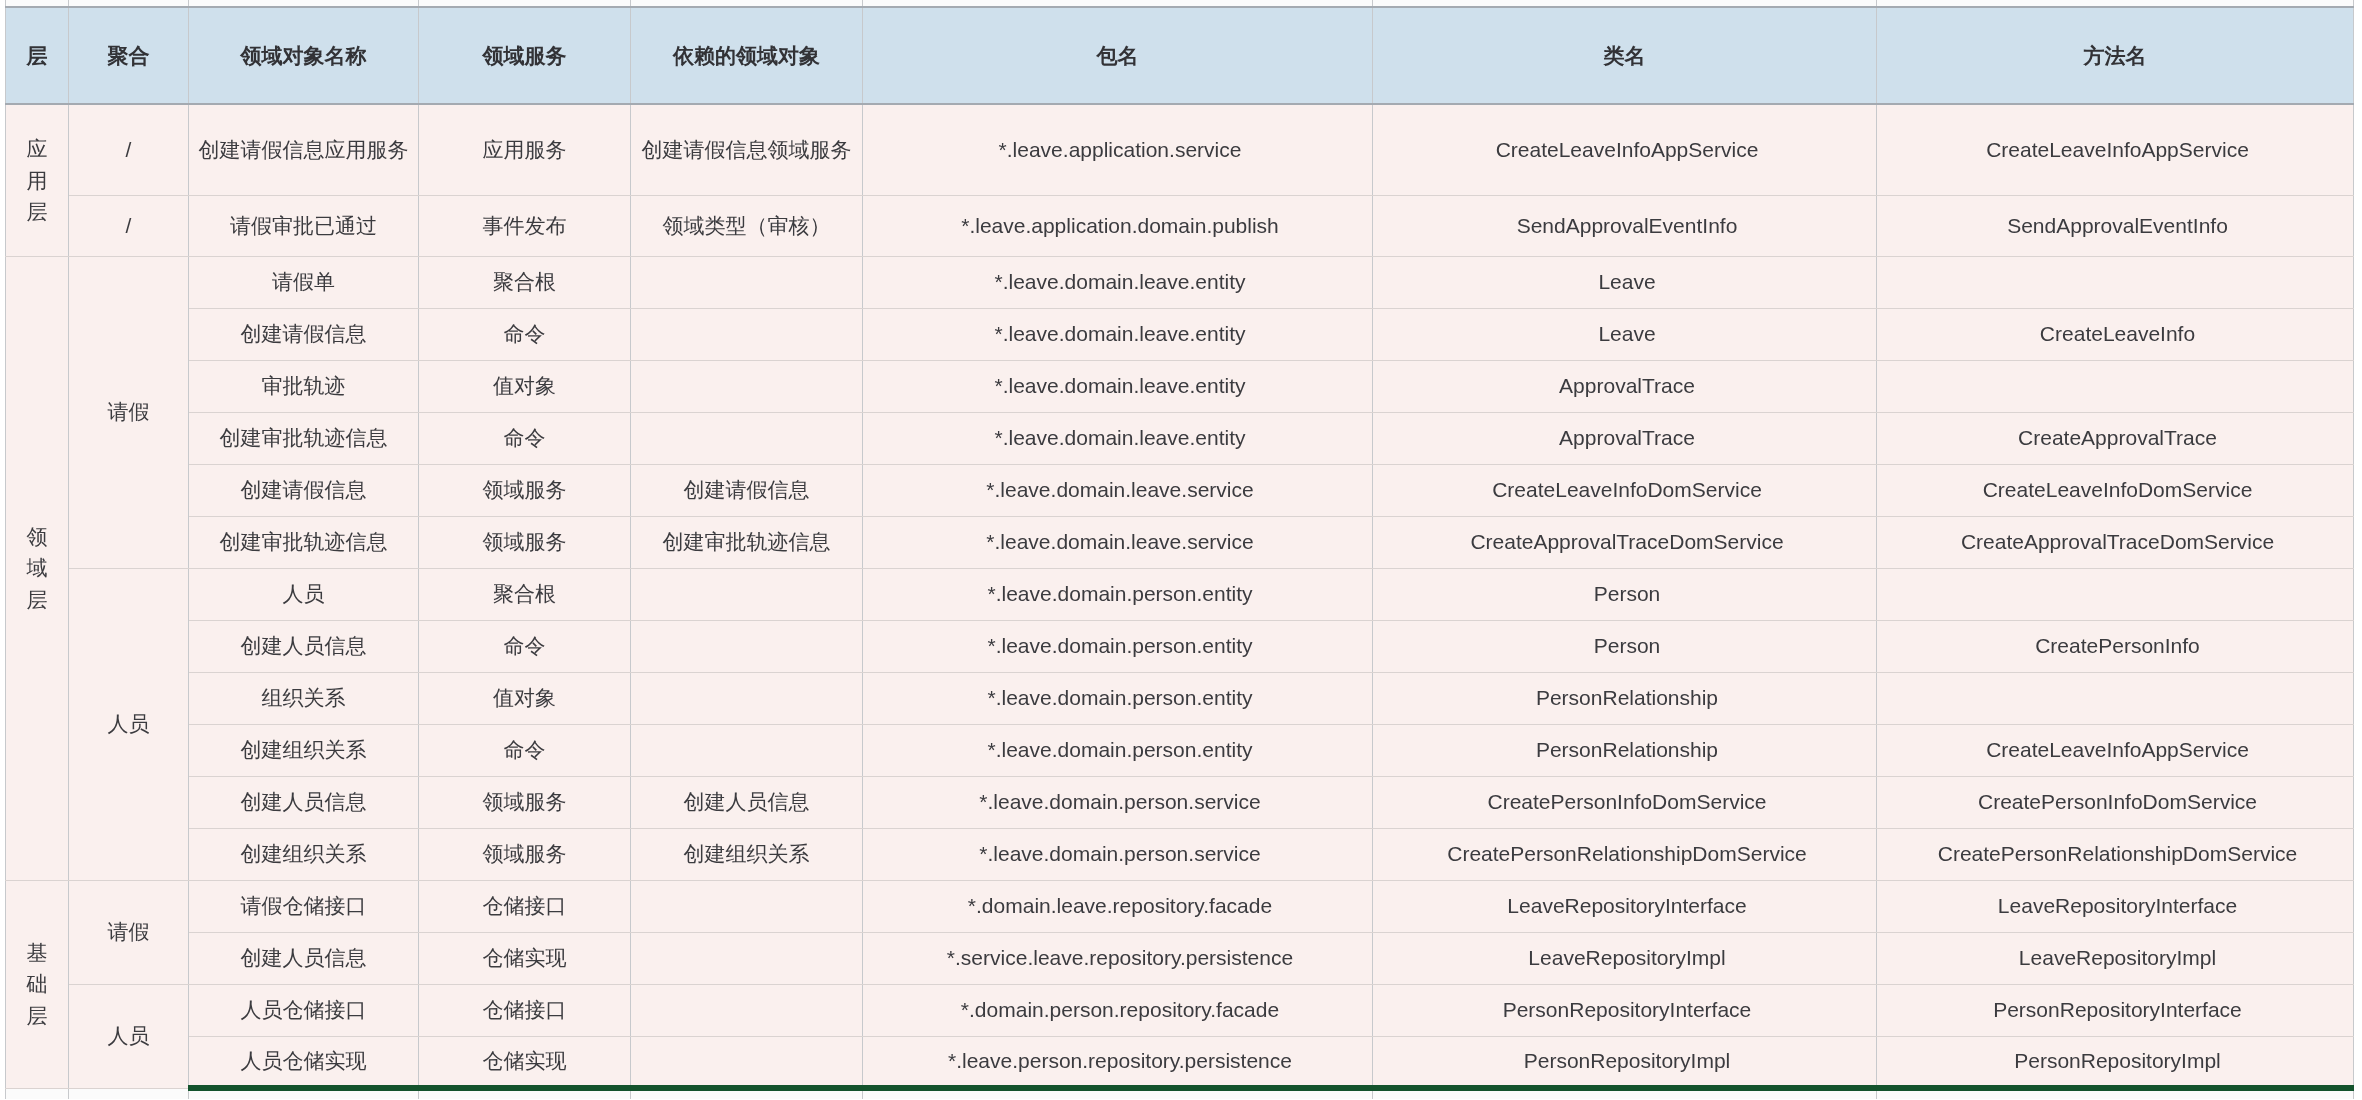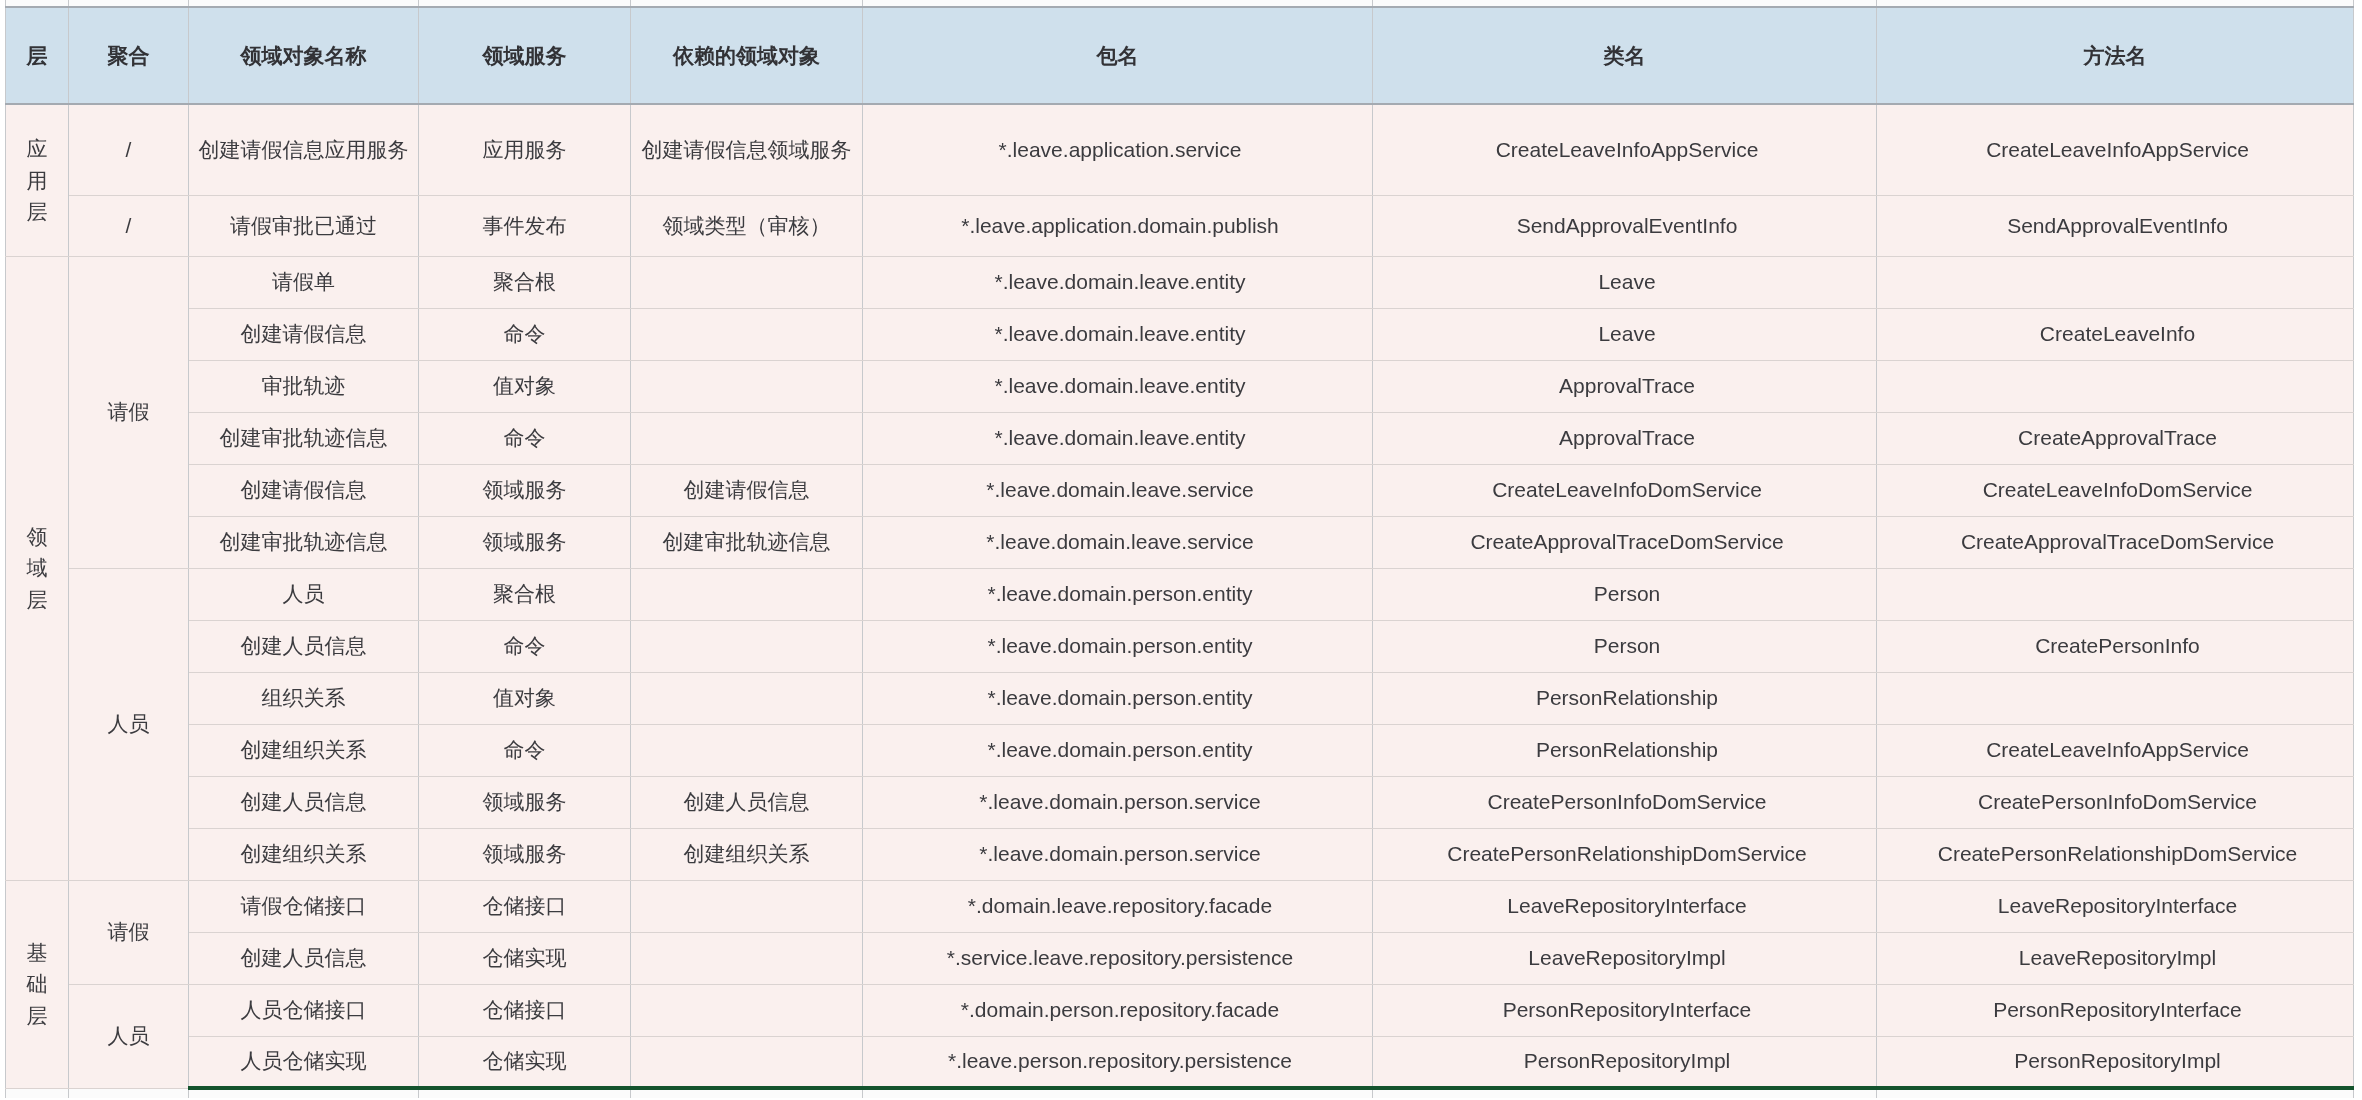--- a/index.html
+++ b/index.html
@@ -71,21 +71,21 @@
     padding-right:8px;
   }
   tbody td.layer-cell{
     white-space:pre-line;
     line-height:1.5;
     padding:0;
   }
   tbody tr.r-tall{height:91px}
   tbody tr.r-mid{height:61px}
   tbody tr.r-std{height:52px}
-  tbody tr:last-child td{border-bottom:4px solid #14532d}
+  tbody tr:last-child td{border-bottom:6px solid #14532d}
 </style>
 </head>
 <body>
 
 <table class="ddd-table">
   <colgroup>
     <col class="c-layer">
       <col class="c-agg">
       <col class="c-name">
       <col class="c-type">

